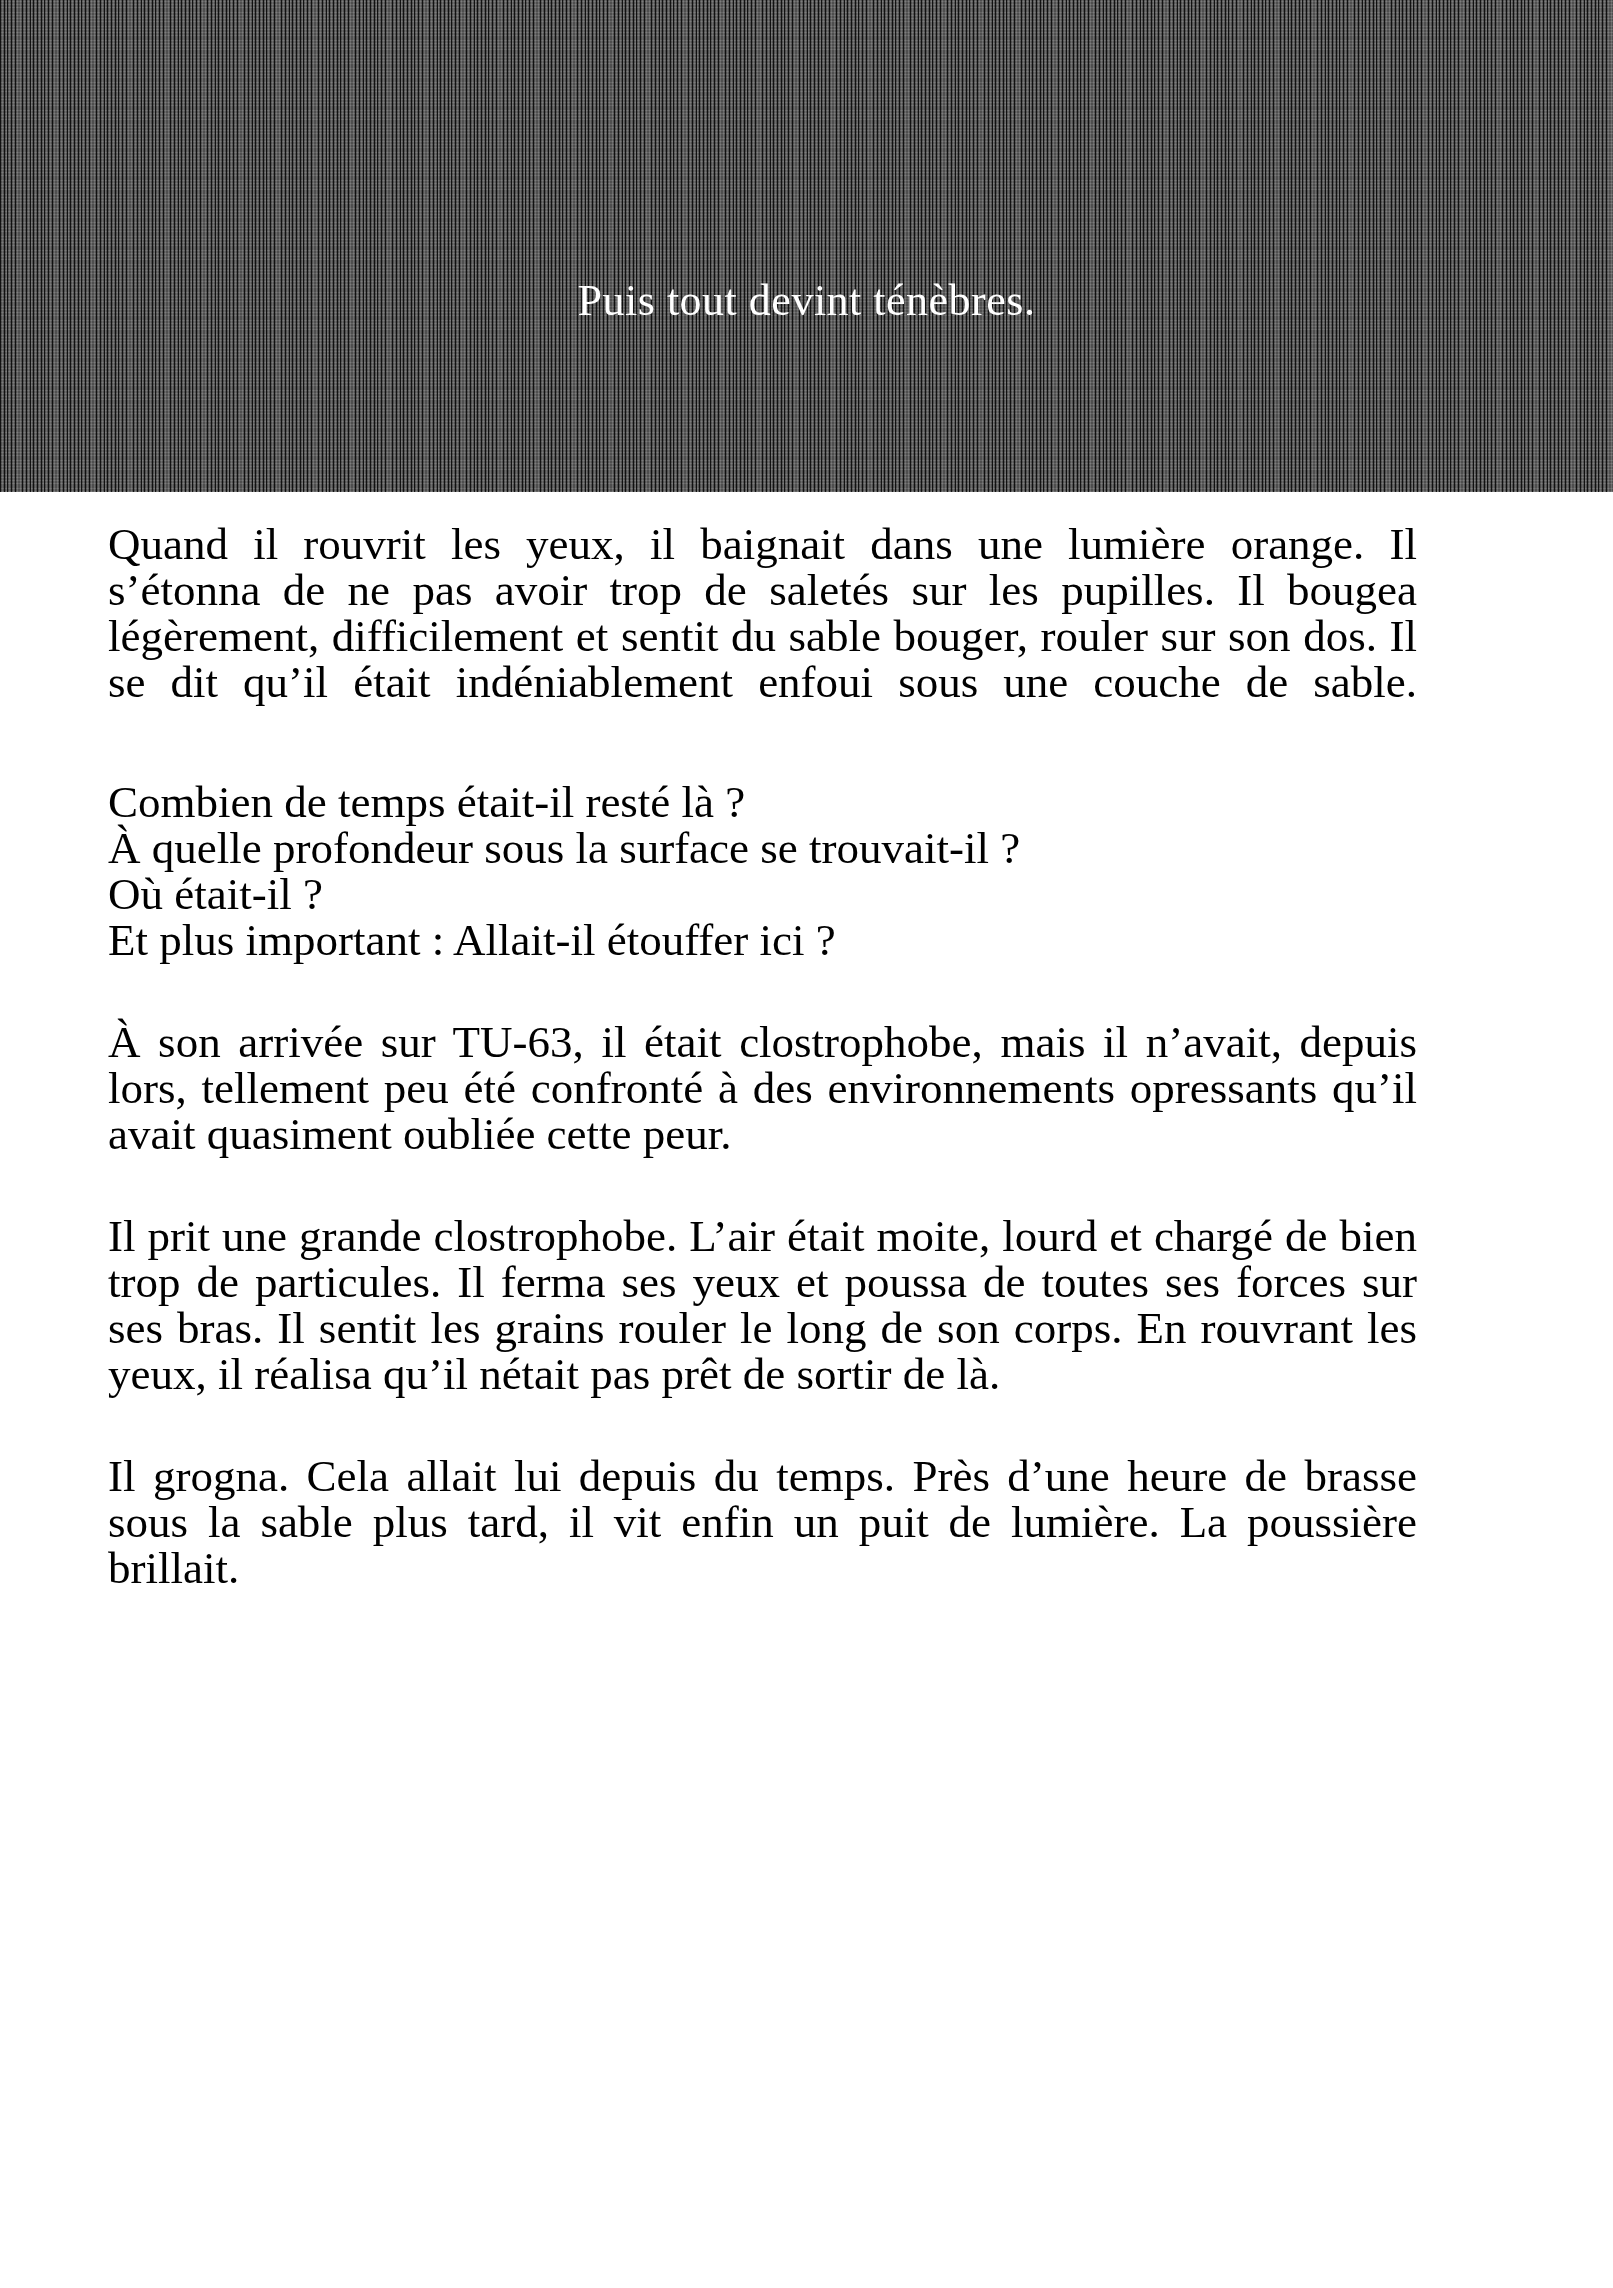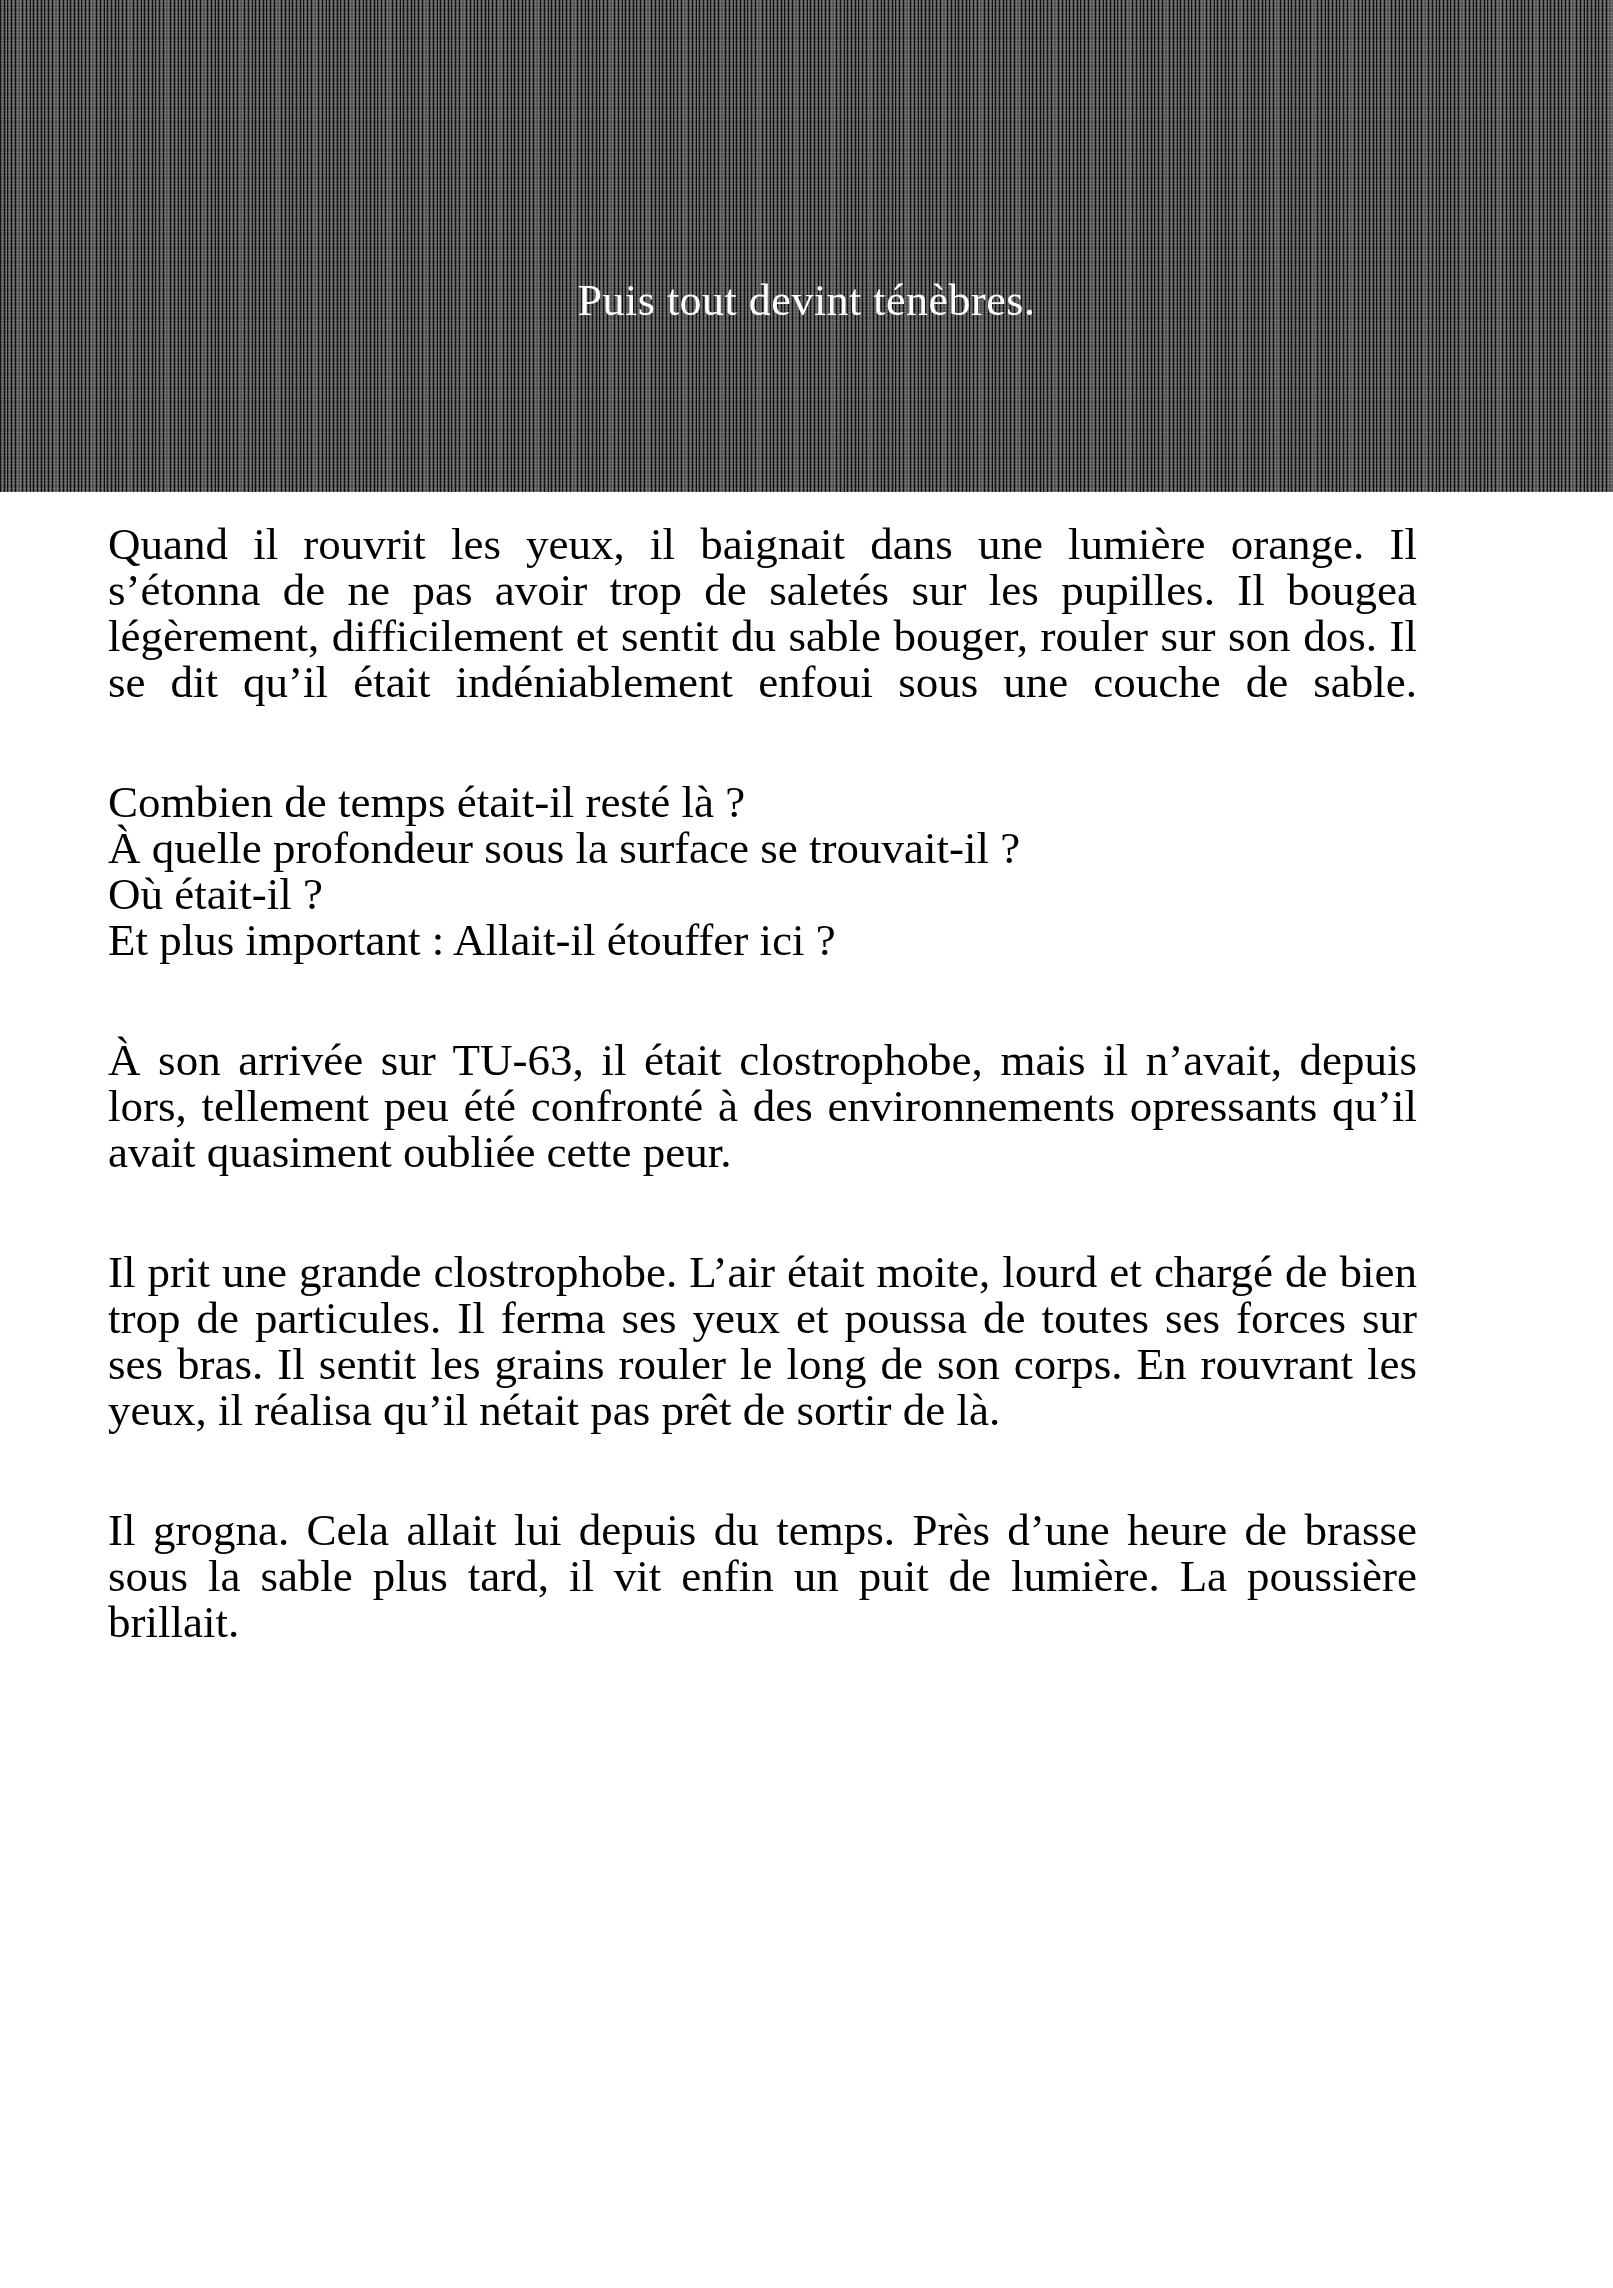--- a/index.html
+++ b/index.html
@@ -48,21 +48,21 @@
     line-height: 46px;
   }
 
   .para {
     margin: 0;
     text-align: justify;
   }
   
   .para--full-just { text-align-last: justify; }
 
-  .gap { margin-top: 74px; }
+  .gap { margin-top: 56px; }
 
   .q-block { margin-top: 74px; }
   .q-line { text-align: left; }
 
   .page-number {
     position: absolute;
     top: 2182px;
     left: 0;
     width: 100%;
     text-align: center;

